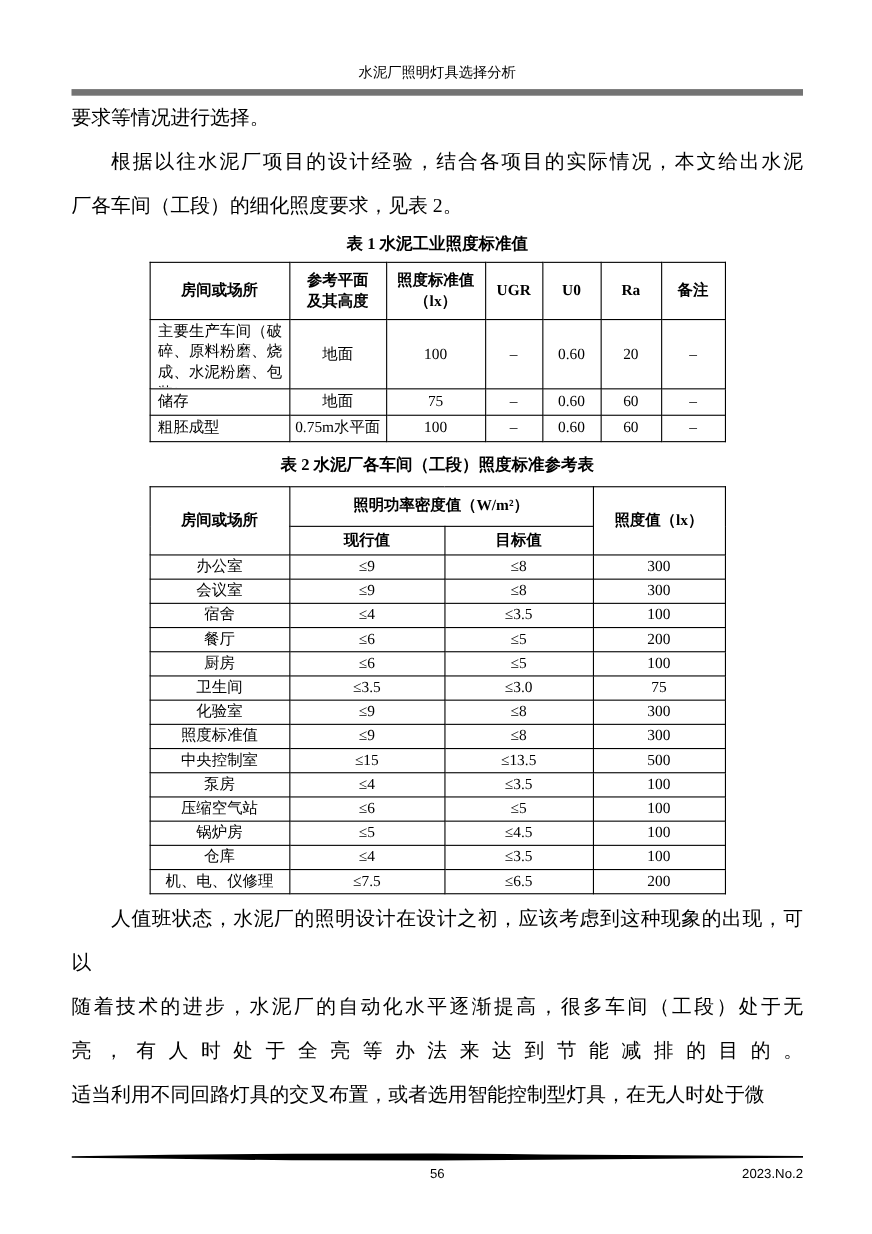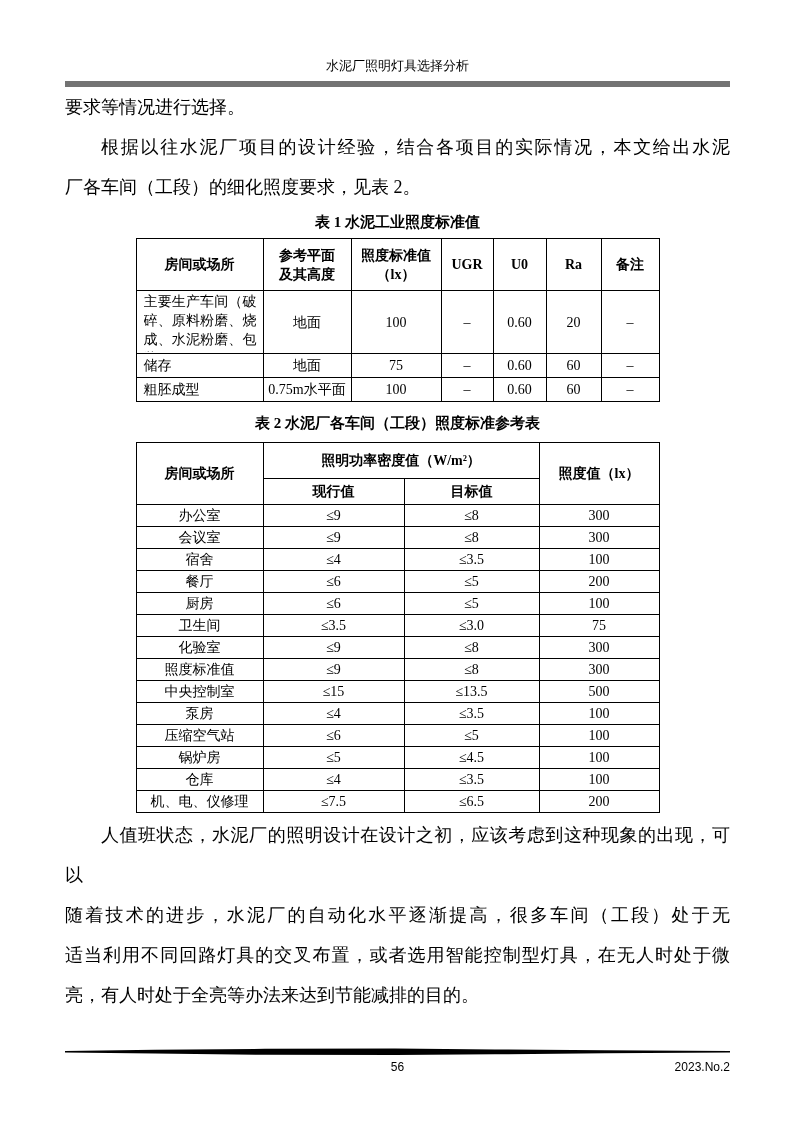--- a/index.html
+++ b/index.html
@@ -426,22 +426,22 @@
           <td>
             <div class="cellwrap">200</div>
           </td>
         </tr>
       </tbody>
   </table>
 
   <div class="para indent-first" style="margin-top:2px;">
     <div class="line">人值班状态，水泥厂的照明设计在设计之初，应该考虑到这种现象的出现，可以</div>
     <div class="line">随着技术的进步，水泥厂的自动化水平逐渐提高，很多车间（工段）处于无</div>
+    <div class="line">亮，有人时处于全亮等办法来达到节能减排的目的。</div>
     <div class="line">适当利用不同回路灯具的交叉布置，或者选用智能控制型灯具，在无人时处于微</div>
-    <div class="line">亮，有人时处于全亮等办法来达到节能减排的目的。</div>
   </div>
 
   <div class="footer">
     <svg class="footer-bar" viewBox="0 0 665 10" preserveAspectRatio="none">
       <polygon fill="#000000" points="0,3.4 90,2.0 200,0.9 330,0.6 430,1.6 540,2.6 665,3.3 665,4.9 540,5.9 430,7.0 330,7.8 200,7.6 90,6.1 0,4.9"></polygon>
     </svg>
     <div class="footer-textrow">
       <span>56</span>
       <span class="issue">2023.No.2</span>
     </div>

